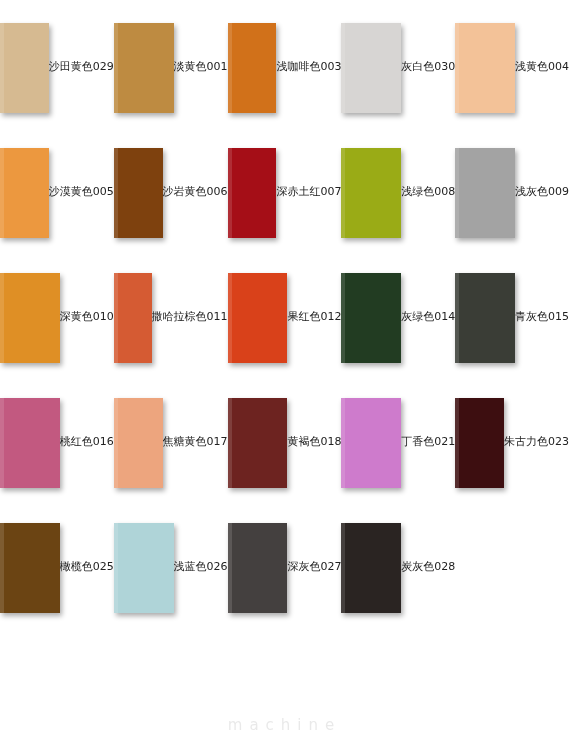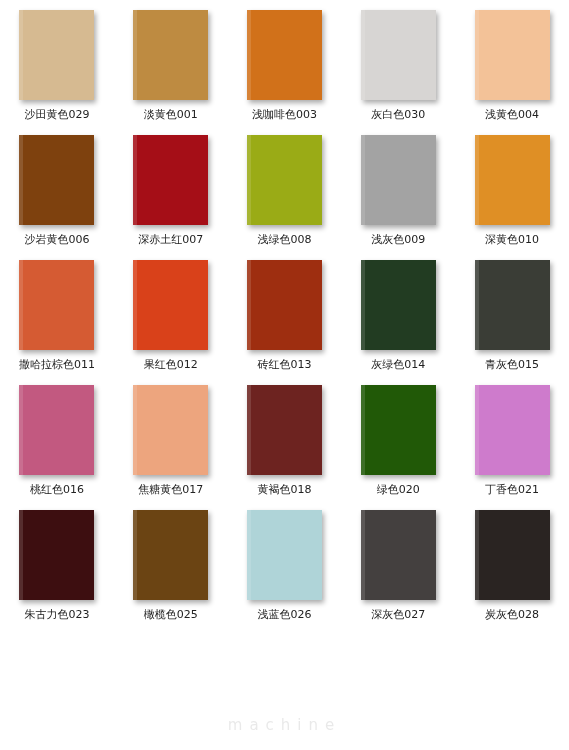--- a/index.html
+++ b/index.html
@@ -19,21 +19,21 @@
     display: grid;
     grid-template-columns: repeat(5, 113.8px);
     grid-template-rows: repeat(6, 125px);
     width: 569px;
     height: 750px;
   }
 
   .swatch-cell {
     position: relative;
     display: flex;
-    flex-direction: column;
+    flex-direction: row;
     align-items: center;
   }
 
   .swatch-chip {
     width: 75px;
     height: 90px;
     margin-top: 10px;
     box-shadow: 2px 3px 5px rgba(0,0,0,0.33);
     position: relative;
   }
@@ -92,20 +92,24 @@
     </div>
     <div class="swatch-cell">
       <div class="swatch-chip" style="background: rgb(215, 213, 211);"></div>
       <div class="swatch-label">灰白色030</div>
     </div>
     <div class="swatch-cell">
       <div class="swatch-chip" style="background: rgb(243, 194, 152);"></div>
       <div class="swatch-label">浅黄色004</div>
     </div>
     <div class="swatch-cell">
+      <div class="swatch-chip" style="background: rgb(236, 152, 63);"></div>
+      <div class="swatch-label">沙漠黄色005</div>
+    </div>
+    <div class="swatch-cell">
       <div class="swatch-chip" style="background: rgb(126, 65, 14);"></div>
       <div class="swatch-label">沙岩黄色006</div>
     </div>
     <div class="swatch-cell">
       <div class="swatch-chip" style="background: rgb(165, 14, 23);"></div>
       <div class="swatch-label">深赤土红007</div>
     </div>
     <div class="swatch-cell">
       <div class="swatch-chip" style="background: rgb(154, 171, 22);"></div>
       <div class="swatch-label">浅绿色008</div>
@@ -120,46 +124,38 @@
     </div>
     <div class="swatch-cell">
       <div class="swatch-chip" style="background: rgb(213, 91, 51);"></div>
       <div class="swatch-label">撒哈拉棕色011</div>
     </div>
     <div class="swatch-cell">
       <div class="swatch-chip" style="background: rgb(217, 65, 26);"></div>
       <div class="swatch-label">果红色012</div>
     </div>
     <div class="swatch-cell">
-      <div class="swatch-chip" style="background: rgb(158, 46, 16);"></div>
-      <div class="swatch-label">砖红色013</div>
-    </div>
-    <div class="swatch-cell">
       <div class="swatch-chip" style="background: rgb(34, 60, 34);"></div>
       <div class="swatch-label">灰绿色014</div>
     </div>
     <div class="swatch-cell">
       <div class="swatch-chip" style="background: rgb(58, 61, 54);"></div>
       <div class="swatch-label">青灰色015</div>
     </div>
     <div class="swatch-cell">
       <div class="swatch-chip" style="background: rgb(194, 89, 128);"></div>
       <div class="swatch-label">桃红色016</div>
     </div>
     <div class="swatch-cell">
       <div class="swatch-chip" style="background: rgb(237, 165, 126);"></div>
       <div class="swatch-label">焦糖黄色017</div>
     </div>
     <div class="swatch-cell">
       <div class="swatch-chip" style="background: rgb(109, 35, 32);"></div>
       <div class="swatch-label">黄褐色018</div>
-    </div>
-    <div class="swatch-cell">
-      <div class="swatch-chip" style="background: rgb(33, 89, 7);"></div>
-      <div class="swatch-label">绿色020</div>
     </div>
     <div class="swatch-cell">
       <div class="swatch-chip" style="background: rgb(206, 123, 204);"></div>
       <div class="swatch-label">丁香色021</div>
     </div>
     <div class="swatch-cell">
       <div class="swatch-chip" style="background: rgb(61, 14, 16);"></div>
       <div class="swatch-label">朱古力色023</div>
     </div>
     <div class="swatch-cell">

